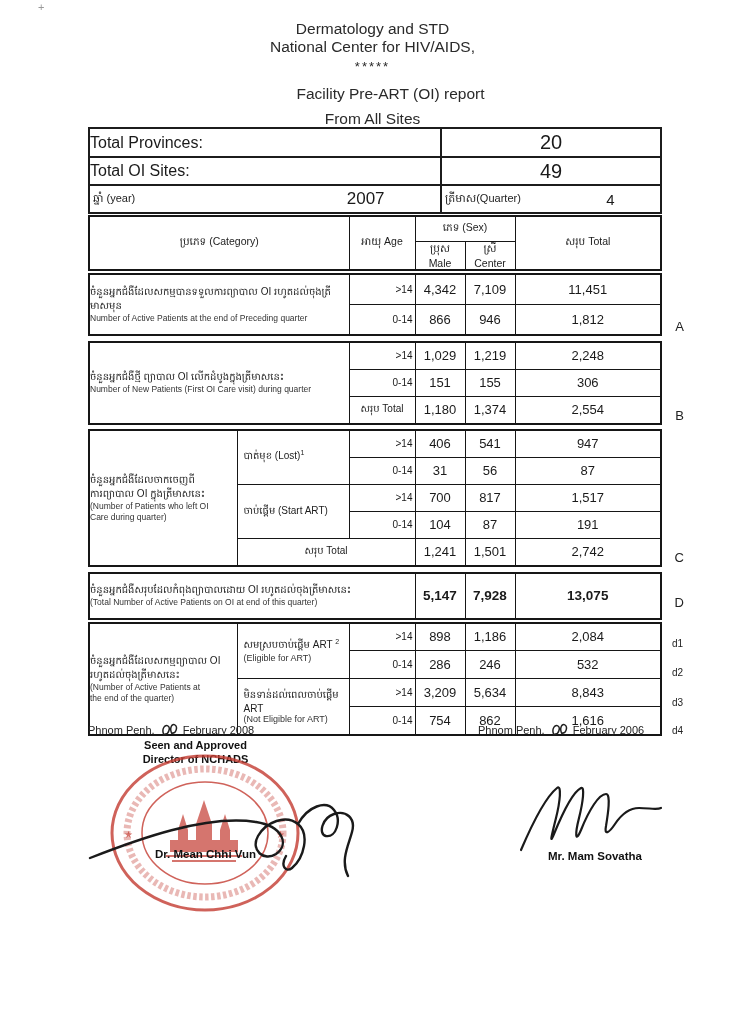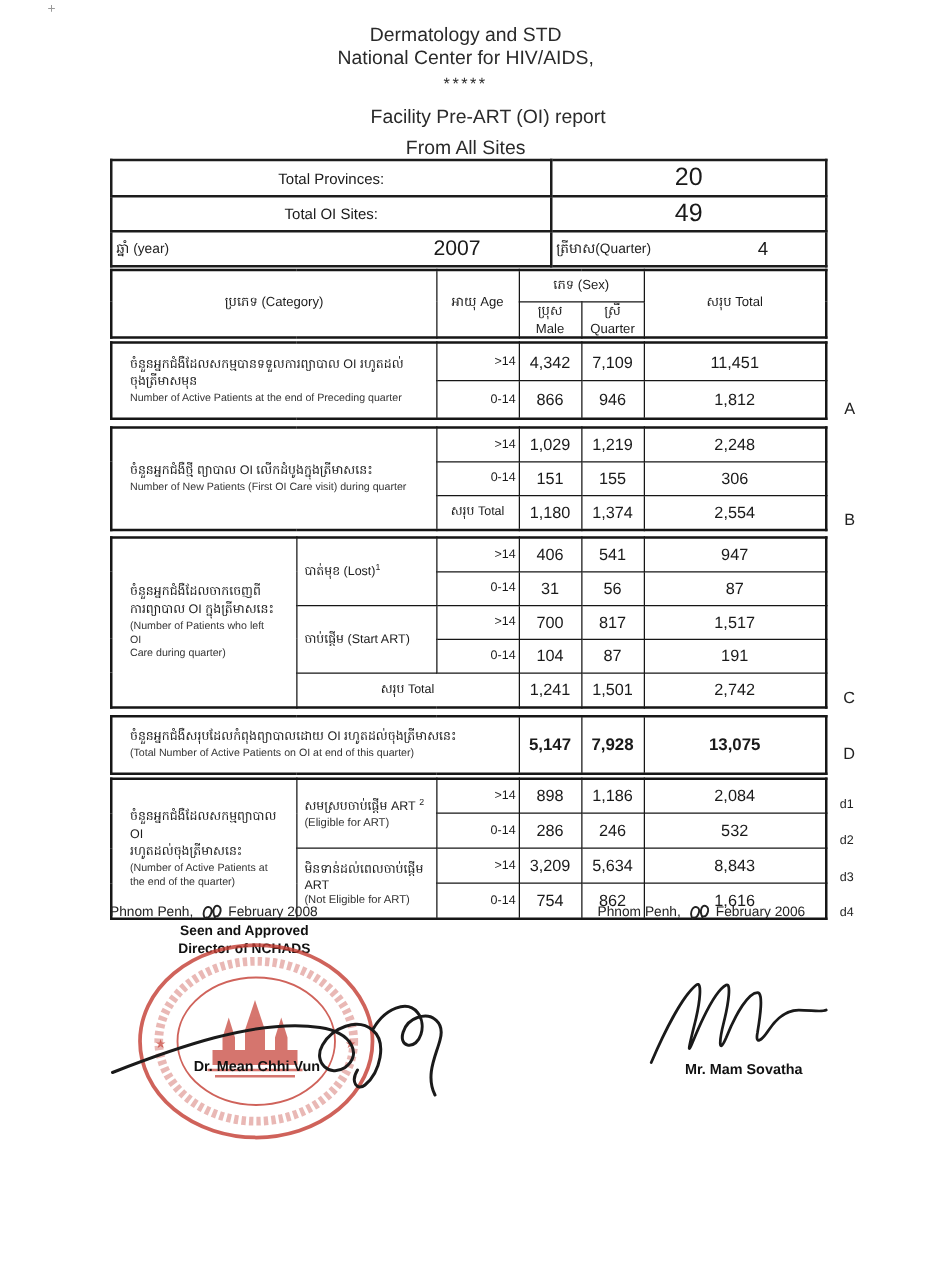--- a/index.html
+++ b/index.html
@@ -13,38 +13,38 @@
   .doc-header .org{font-size:15.5px;line-height:18px;color:#2a2a2a;}
   .doc-header .stars{font-size:13px;letter-spacing:2px;margin-top:3px;color:#2a2a2a;}
   .doc-header .title{font-size:15.5px;margin-top:11px;color:#2a2a2a;padding-left:36px;}
   .doc-header .subtitle{font-size:15.5px;margin-top:7px;color:#2a2a2a;}
 
   
   table{border-collapse:collapse;table-layout:fixed;}
   .summary{position:absolute;left:88px;top:127px;width:572px;border:2px solid #1c1c1c;}
   .summary td{border:2px solid #1c1c1c;padding:0;vertical-align:middle;}
   .summary .r1{height:29px;}.summary .r2{height:28px;}.summary .r3{height:28px;}
-  .s-label{font-size:12px;text-align:center;}
+  .s-label{font-size:16px;}
   .s-value{font-size:20px;text-align:center;}
   .yr-flex{display:flex;align-items:center;height:100%;}
   .km-small{font-size:11px;padding-left:3px;white-space:nowrap;color:#222;}
   .yr-val{flex:1;text-align:center;font-size:17px;transform:translateX(78px);}
   .qt-val{flex:1;text-align:center;font-size:15px;transform:translateX(20px);}
 
   
   .main{position:absolute;left:88px;top:215px;width:572px;}
   .sec{position:relative;margin-bottom:4px;}
   .grid{width:572px;border:2px solid #161616;}
   .grid td{border:1px solid #161616;padding:0 2px;vertical-align:middle;overflow:hidden;}
   .hc{font-size:10.5px;text-align:center;color:#1c1c1c;}
   .hdr .hr1{height:25px;}.hdr .hr2{height:20px;}
   .rowA td{height:29px;}
   .row27 td{height:26px;}
   .rowD td{height:40px;}
-  .desc{padding:2px 14px !important;}
+  .desc{padding:2px 0 !important;}
   .km{font-size:10px;line-height:14px;color:#1c1c1c;}
   .en{font-size:8.5px;line-height:11px;color:#333;}
   .sub{font-size:10px;padding:2px 6px !important;color:#1c1c1c;}
   .sub .en{font-size:9px;}
   .age{font-size:10px;text-align:right;}
   .v{font-size:13px;text-align:center;}
   .vb{font-size:13.5px;font-weight:bold;text-align:center;}
   .tl{font-size:10px;text-align:center;}
   sup{font-size:7px;}
   .sec-label{position:absolute;right:-24px;font-size:13px;color:#222;}
@@ -125,21 +125,21 @@
           </colgroup>
         <tbody>
             <tr class="hr1">
           <td class="hc" colspan="2" rowspan="2">ប្រភេទ (Category)</td>
           <td class="hc" rowspan="2">អាយុ Age</td>
           <td class="hc" colspan="2">ភេទ (Sex)</td>
           <td class="hc" rowspan="2">សរុប Total</td>
         </tr>
         <tr class="hr2">
           <td class="hc">ប្រុស Male</td>
-          <td class="hc">ស្រី Quarter</td>
+          <td class="hc">ស្រី Center</td>
         </tr>
       </tbody>
         </table>
     </div>
 
     <div class="sec" style="margin-bottom:5px;">
       <table class="grid">
         <colgroup>
             <col style="width:148px">
             <col style="width:112px">

